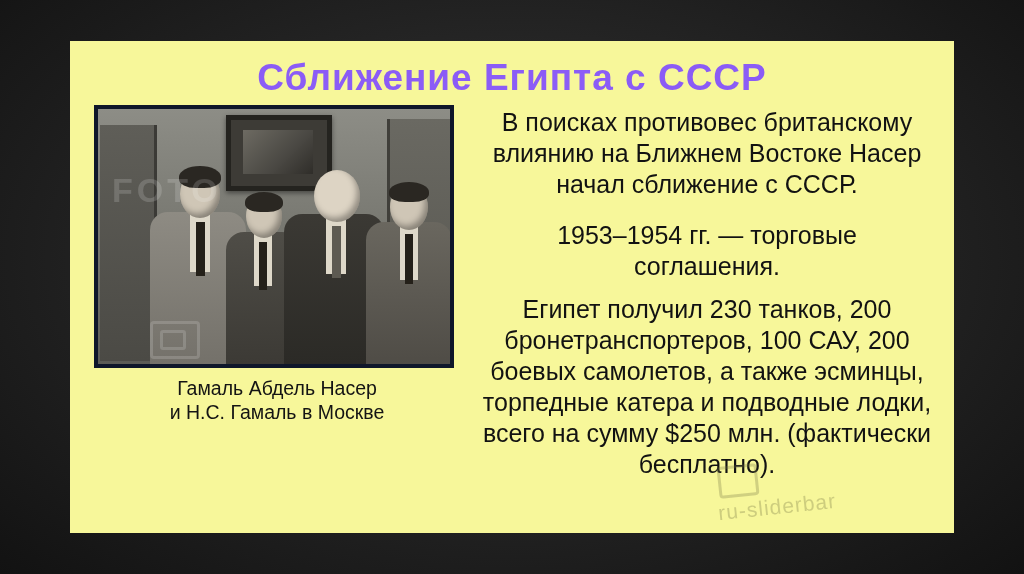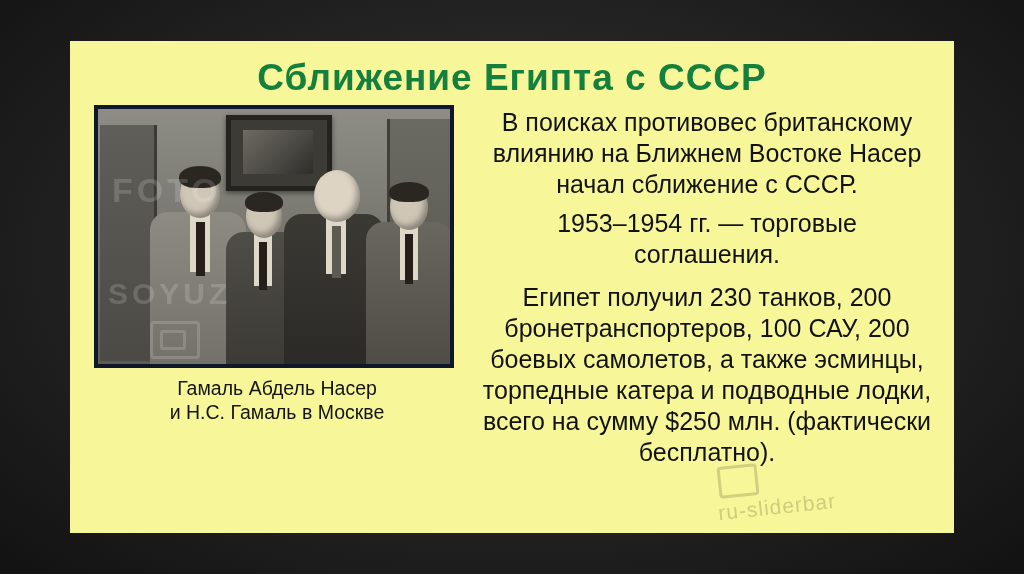--- a/index.html
+++ b/index.html
@@ -25,21 +25,21 @@
     top: 41px;
     width: 884px;
     height: 492px;
     background: #f7f79a;
     box-sizing: border-box;
     padding: 10px 18px 8px 18px;
   }
   .slide-title {
     text-align: center;
     font-size: 37px;
-    color: #15803d;
+    color: #8b5cf6;
     letter-spacing: 1px;
     margin: 6px 0 6px 0;
     font-weight: bold;
     white-space: nowrap;
   }
   .content {
     display: flex;
     flex-direction: row;
     align-items: flex-start;
   }
@@ -140,21 +140,21 @@
     padding-right: 4px;
     padding-top: 2px;
   }
   .para {
     font-size: 25px;
     line-height: 31px;
     color: #121212;
     margin: 0 0 10px 0;
     text-align: center;
   }
-  .para.p1 { text-align: center; margin-bottom: 8px; }
+  .para.p1 { text-align: center; margin-bottom: 20px; }
   .para.p2 { margin-bottom: 12px; }
   .para.p3 { margin-bottom: 12px; }
   .para.p4 { margin-bottom: 0; }
   .wm {
     position: absolute;
     color: rgba(255,255,255,0.16);
     font-size: 34px;
     letter-spacing: 4px;
     font-weight: bold;
     pointer-events: none;
@@ -244,21 +244,20 @@
 
           <div class="figure" style="left:268px; bottom:0; width:86px; height:188px;">
             <div class="fig-body" style="left:0; width:86px; height:142px; background:linear-gradient(180deg,#6a675f 0%,#4f4c46 100%);"></div>
             <div class="fig-shirt" style="left:34px; bottom:84px; width:18px; height:54px;"></div>
             <div class="fig-tie" style="left:39px; bottom:80px; width:8px; height:50px;"></div>
             <div class="fig-head" style="left:24px; bottom:134px; width:38px; height:46px;"></div>
             <div class="fig-hair" style="left:23px; bottom:162px; width:40px; height:20px;"></div>
           </div>
 
           <div class="wm wm-foto">FOTO</div>
-          <div class="wm wm-soyuz">SOYUZ</div>
           <div class="wm-icon"></div>
         </div>
 
         <div class="caption">
           <div>Гамаль Абдель Насер</div>
           <div>и Н.С. Гамаль в Москве</div>
         </div>
       </div>
 
       <div class="right-col">

